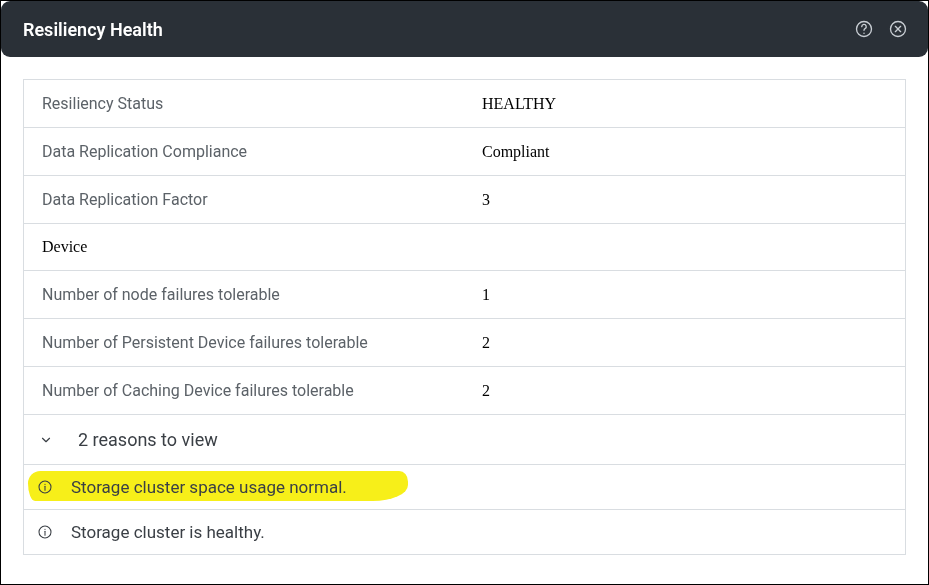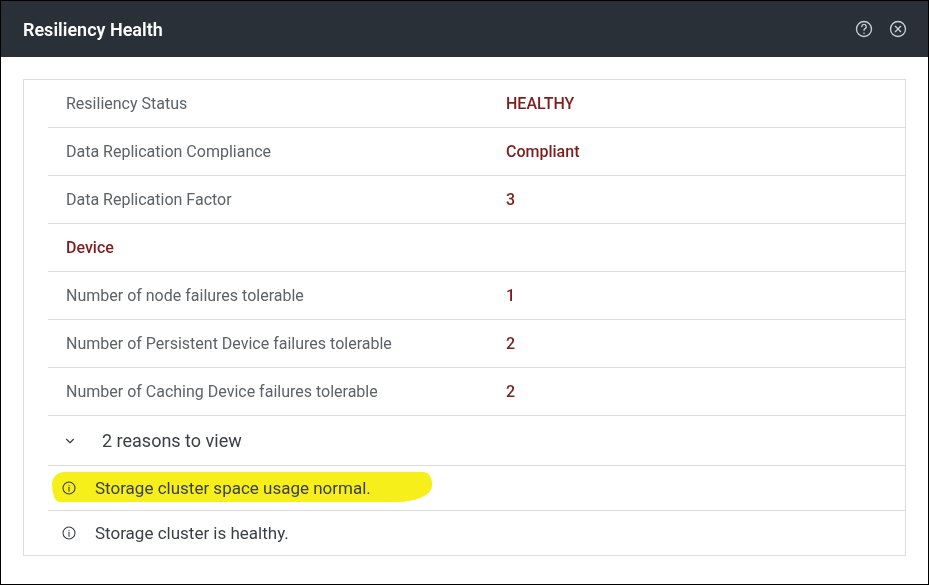--- a/index.html
+++ b/index.html
@@ -11,20 +11,21 @@
     border: 1px solid #000;
   }
   .header {
     background: #2a3037;
     color: #fff;
     height: 56px;
     display: flex;
     align-items: center;
     justify-content: space-between;
     padding: 0 18px 0 22px;
+    border-radius: 9px;
   }
   .header-title {
     font-size: 18px;
     font-weight: 600;
   }
   .header-actions {
     display: flex;
     gap: 10px;
     align-items: center;
   }
@@ -36,38 +37,38 @@
     justify-content: center;
     cursor: pointer;
     color: #c9ced4;
   }
   .icon-btn svg { display: block; }
   .content {
     padding: 22px 22px 18px 22px;
   }
   .panel {
     border: 1px solid #d9dde1;
-    padding-left: 24px;
   }
   .row {
     display: flex;
     align-items: center;
     border-bottom: 1px solid #d9dde1;
     padding: 14px 18px;
     font-size: 16px;
     color: #555a60;
   }
   .row:last-child { border-bottom: none; }
   .row .label {
     width: 440px;
     color: #5c6268;
   }
   .row .value {
-    color: #7f1d1d;
+    color: #000000;
     font-weight: 500;
+    font-family: Liberation Serif, serif;
   }
   .expander-row {
     display: flex;
     align-items: center;
     border-bottom: 1px solid #d9dde1;
     padding: 14px 12px 14px 14px;
     font-size: 18px;
     color: #3a3f45;
     cursor: pointer;
     gap: 24px;

